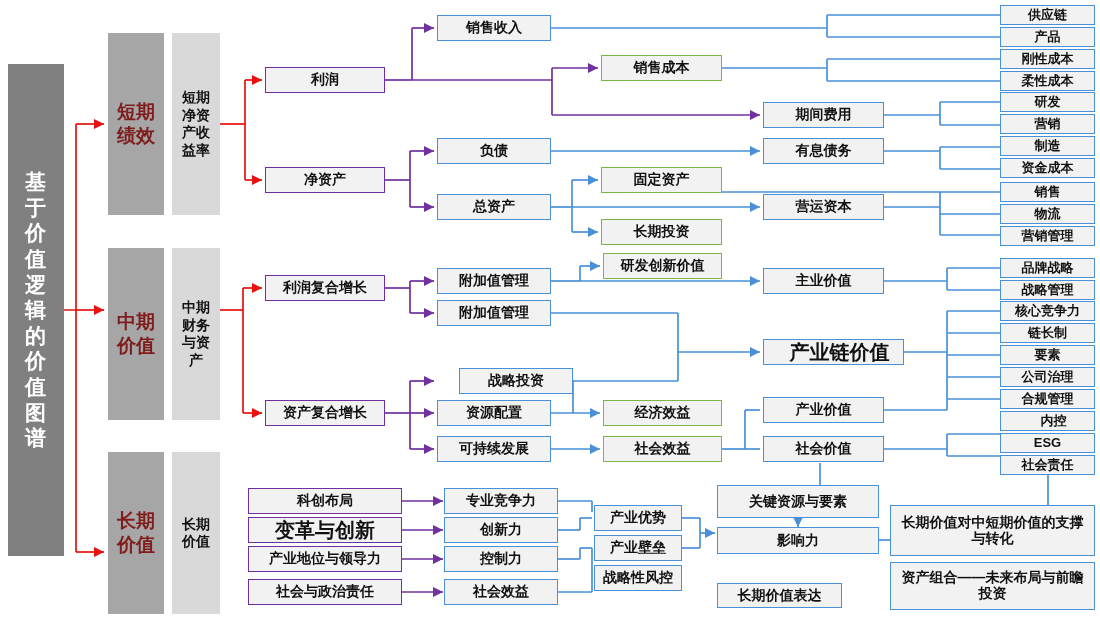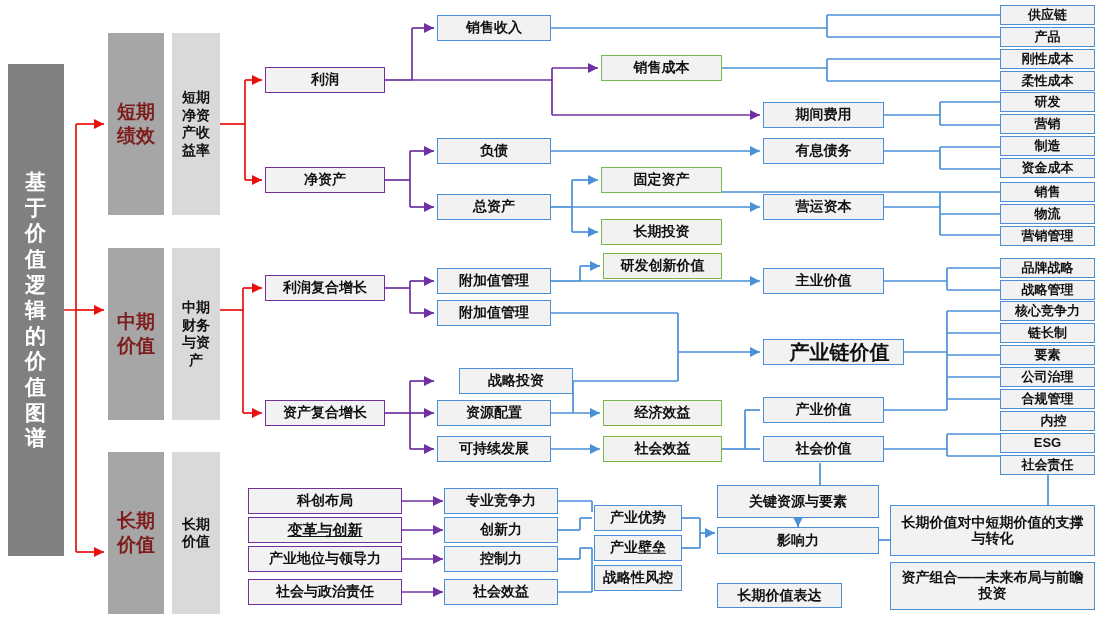--- a/index.html
+++ b/index.html
@@ -326,21 +326,21 @@
   <div class="node plainblue" style="left:1000px;top:301px;width:95px;height:20px;font-size:13px;">核心竞争力</div>
   <div class="node plainblue" style="left:1000px;top:323px;width:95px;height:20px;font-size:13px;">链长制</div>
   <div class="node plainblue" style="left:1000px;top:345px;width:95px;height:20px;font-size:13px;">要素</div>
   <div class="node plainblue" style="left:1000px;top:367px;width:95px;height:20px;font-size:13px;">公司治理</div>
   <div class="node plainblue" style="left:1000px;top:389px;width:95px;height:20px;font-size:13px;">合规管理</div>
   <div class="node plainblue" style="left:1000px;top:411px;width:95px;height:20px;font-size:13px;padding-left:12px;">内控</div>
   <div class="node plainblue" style="left:1000px;top:433px;width:95px;height:20px;font-size:13px;">ESG</div>
   <div class="node plainblue" style="left:1000px;top:455px;width:95px;height:20px;font-size:13px;">社会责任</div>
 
   <div class="node purple" style="left:248px;top:488px;width:154px;height:26px;font-size:14px;">科创布局</div>
-  <div class="node purple" style="left:248px;top:517px;width:154px;height:26px;font-size:15px;text-decoration:underline;">变革与创新</div>
+  <div class="node purple" style="left:248px;top:517px;width:154px;height:26px;font-size:20px;">变革与创新</div>
   <div class="node purple" style="left:248px;top:546px;width:154px;height:26px;font-size:14px;">产业地位与领导力</div>
   <div class="node purple" style="left:248px;top:579px;width:154px;height:26px;font-size:14px;">社会与政治责任</div>
 
   <div class="node blue" style="left:444px;top:488px;width:114px;height:26px;font-size:14px;">专业竞争力</div>
   <div class="node blue" style="left:444px;top:517px;width:114px;height:26px;font-size:14px;">创新力</div>
   <div class="node blue" style="left:444px;top:546px;width:114px;height:26px;font-size:14px;">控制力</div>
   <div class="node blue" style="left:444px;top:579px;width:114px;height:26px;font-size:14px;">社会效益</div>
 
   <div class="node blue" style="left:594px;top:505px;width:88px;height:26px;font-size:14px;">产业优势</div>
   <div class="node blue" style="left:594px;top:535px;width:88px;height:26px;font-size:14px;">产业壁垒</div>

